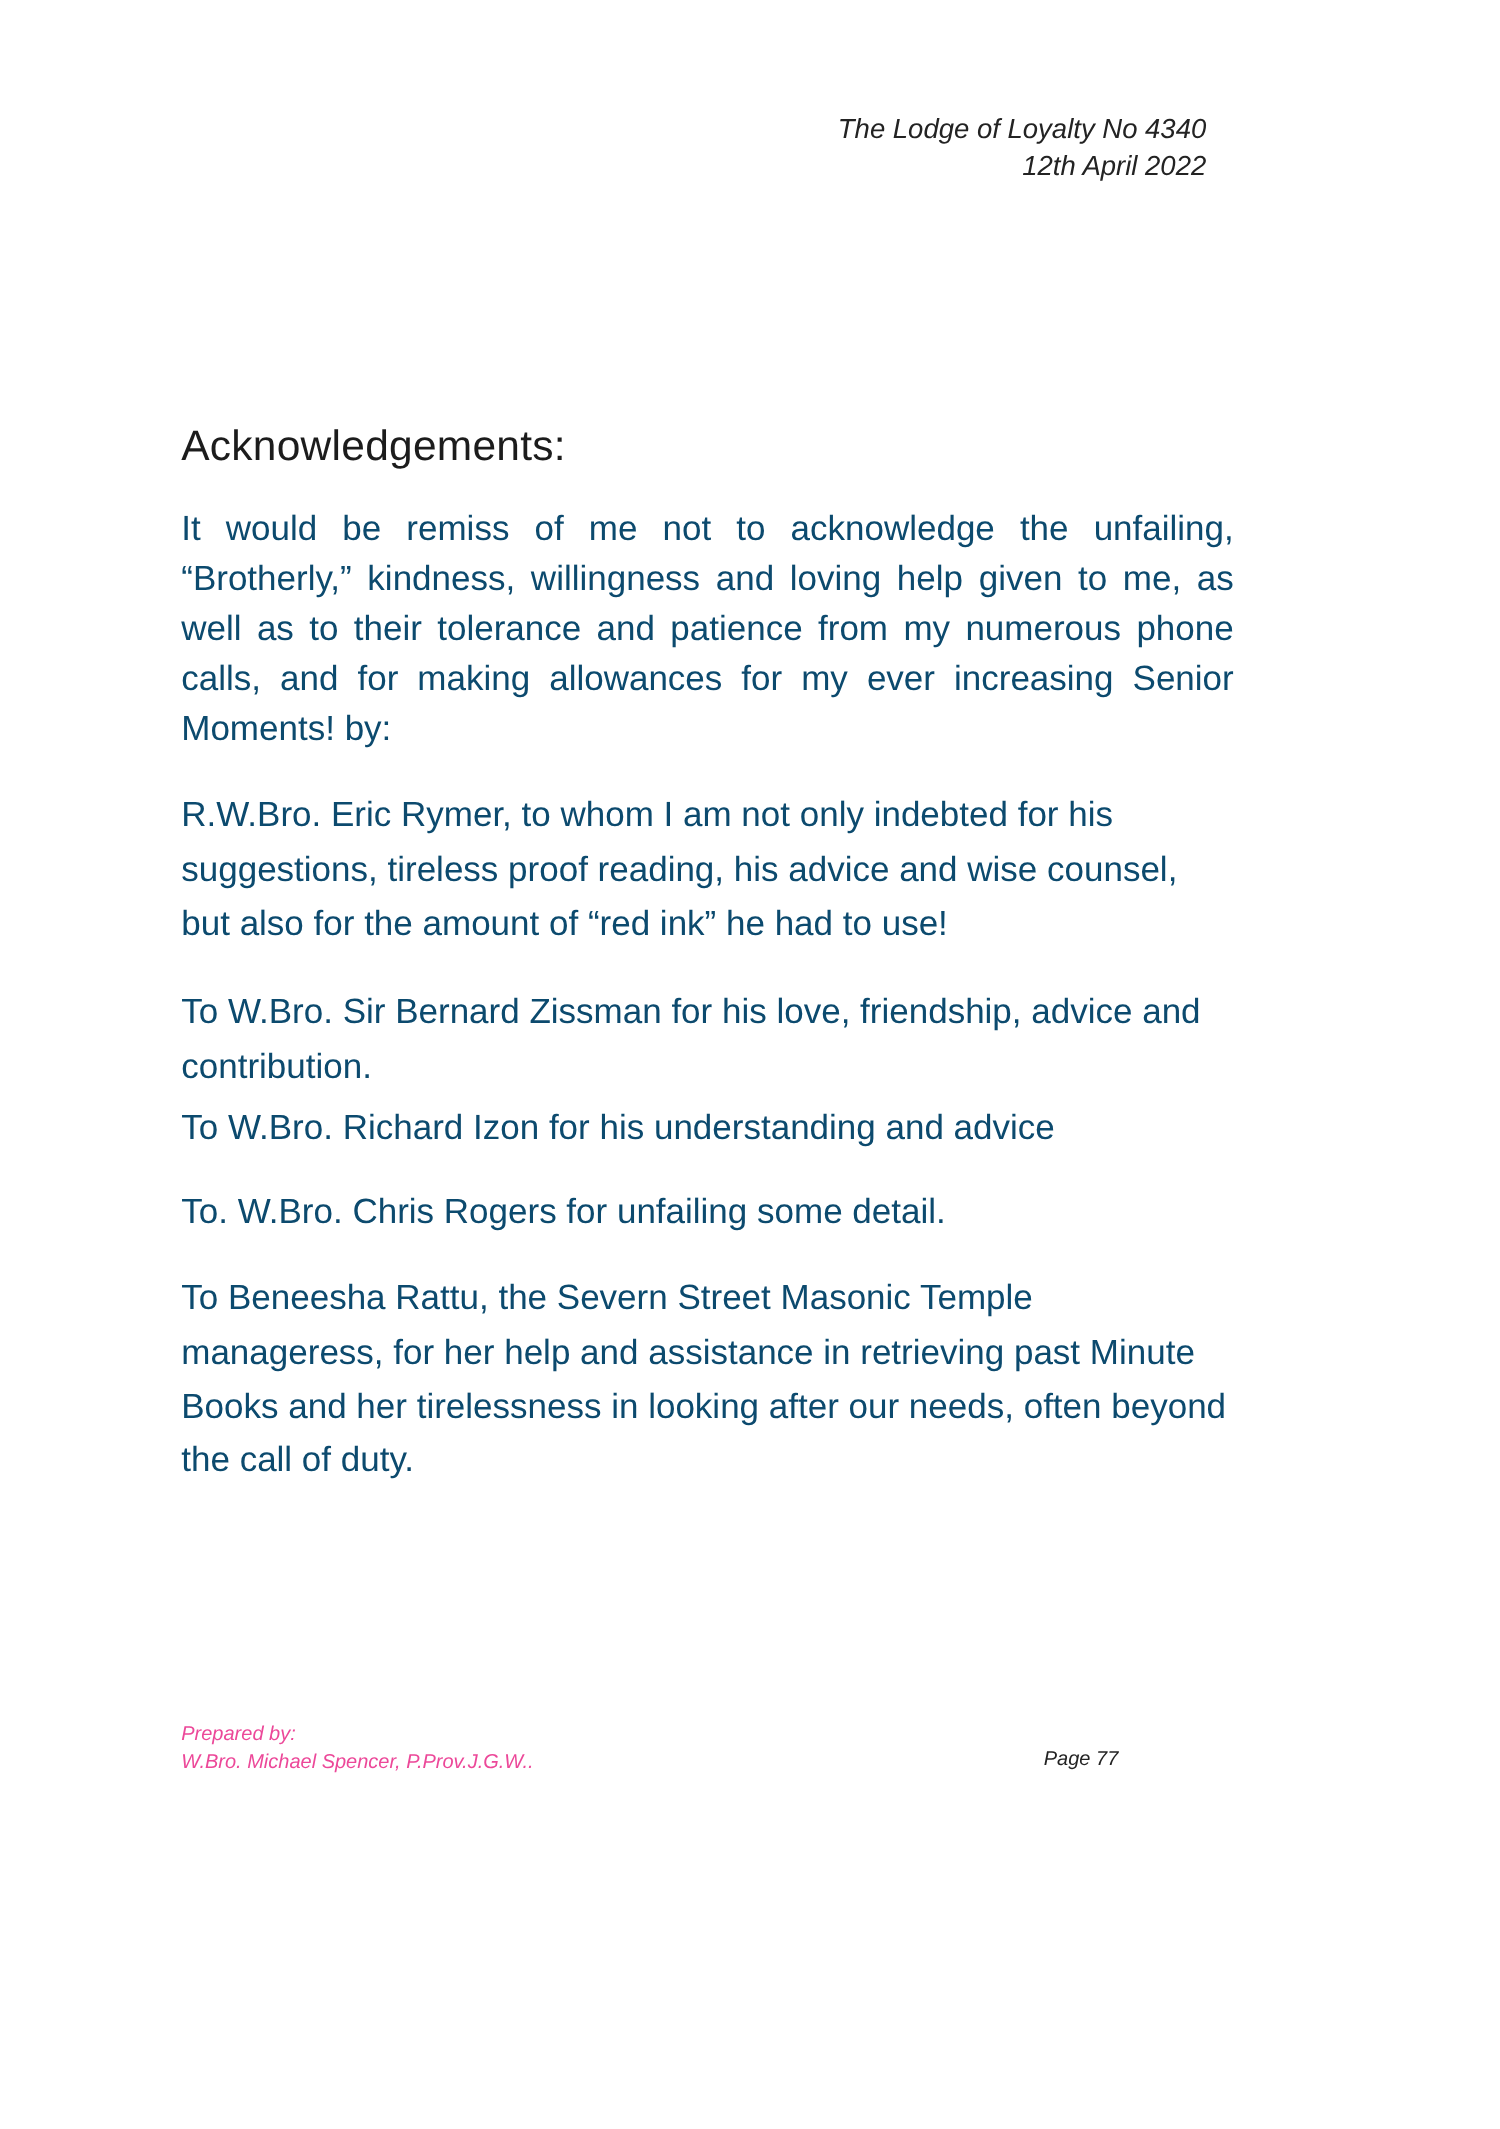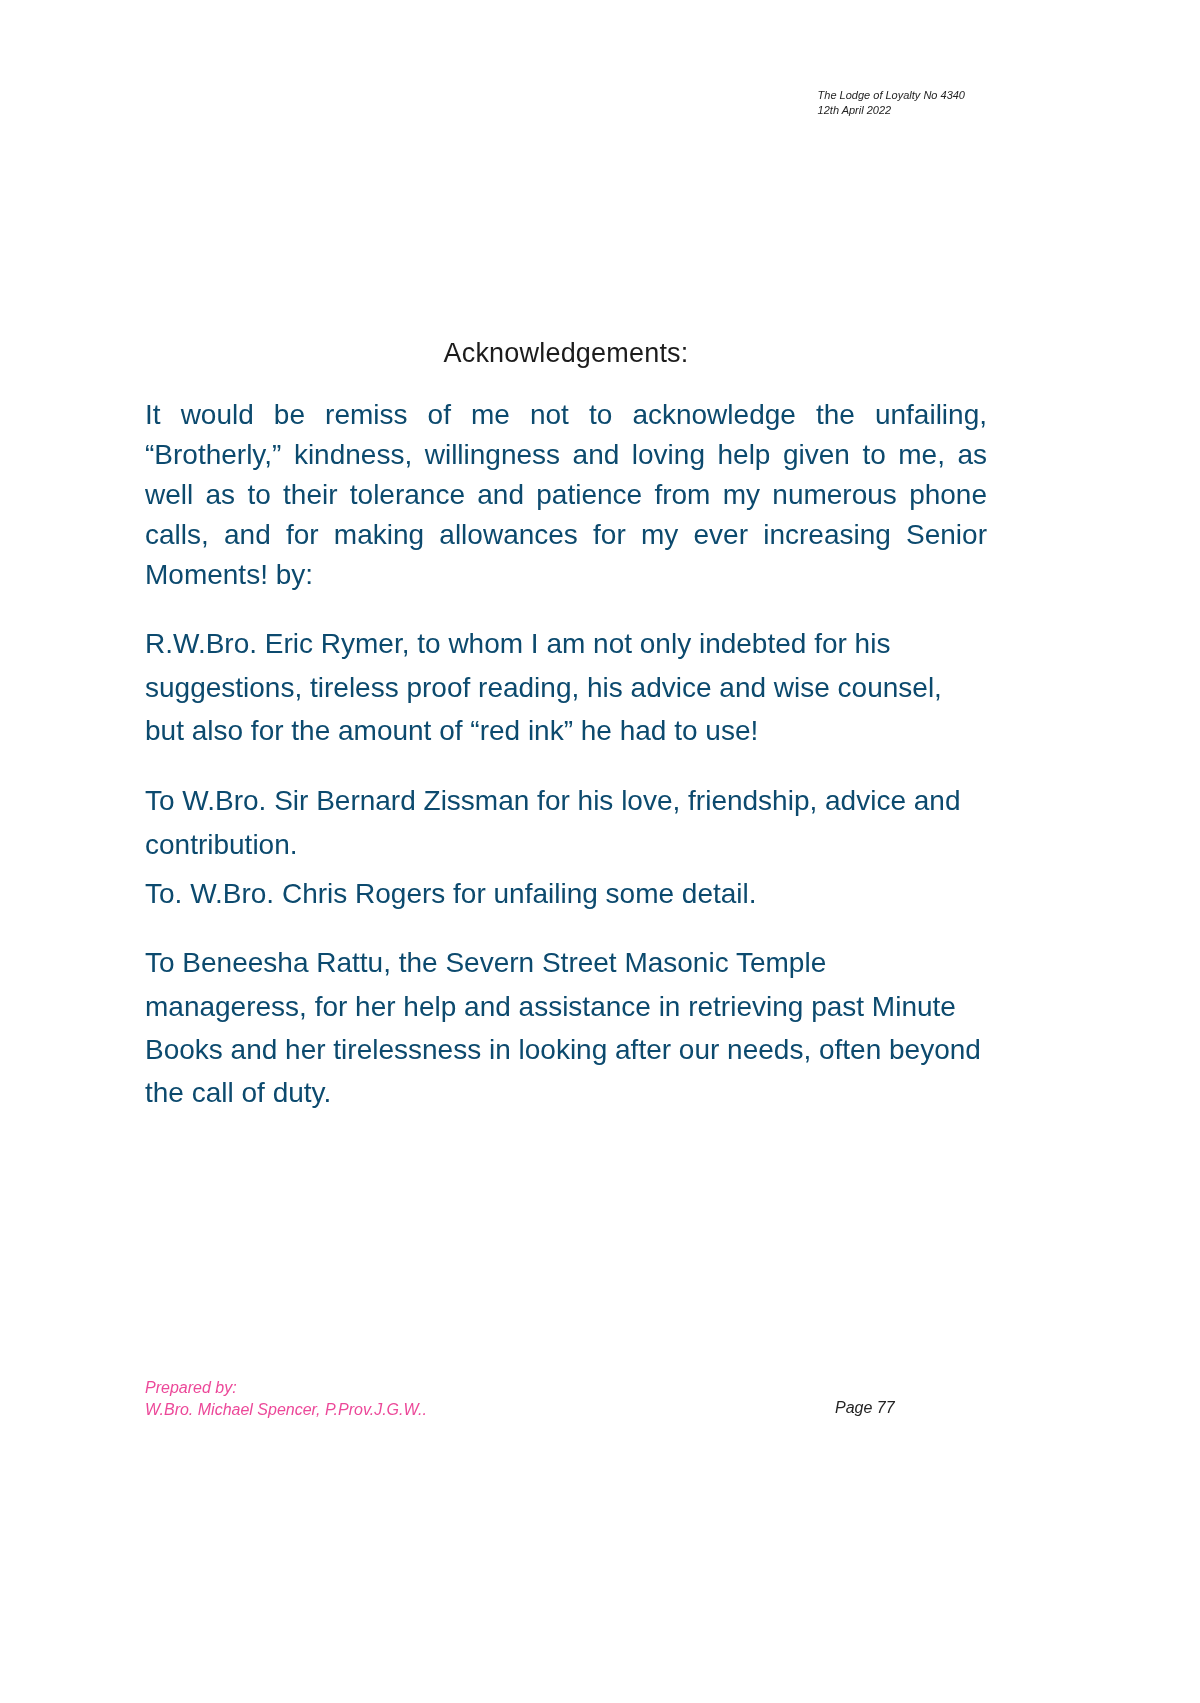--- a/index.html
+++ b/index.html
@@ -13,38 +13,38 @@
     height: 1703px;
     background: #ffffff;
     font-family: "Liberation Sans", sans-serif;
     color: #1f1f1f;
     overflow: hidden;
   }
   .doc-header {
     position: absolute;
     top: 88px;
     right: 235px;
+    text-align: right;
     font-style: italic;
-    font-size: 11px;
+    font-size: 22px;
     line-height: 1.35;
     color: #232323;
   }
   .content {
     position: absolute;
     left: 145px;
     top: 338px;
     width: 842px;
   }
   .heading {
-    font-size: 27px;
+    font-size: 34px;
     font-weight: 400;
     margin: 0 0 26px 0;
     color: #1c1c1c;
     letter-spacing: 0.2px;
-    text-align: center;
   }
   .para {
     font-size: 28px;
     line-height: 1.43;
     margin: 0 0 27px 0;
     color: #0c4a6e;
   }
   .para.justify {
     text-align: justify;
   }
@@ -82,20 +82,21 @@
 
   <div class="content">
     <h1 class="heading">Acknowledgements:</h1>
 
     <p class="para justify">It would be remiss of me not to acknowledge the unfailing, “Brotherly,” kindness, willingness and loving help given to me, as well as to their tolerance and patience from my numerous phone calls, and for making allowances for my ever increasing Senior Moments! by:</p>
 
     <p class="para wide">R.W.Bro. Eric Rymer, to whom I am not only indebted for his suggestions, tireless proof reading, his advice and wise counsel, but also for the amount of “red ink” he had to use!</p>
 
     <p class="para wide" style="margin-bottom: 8px;">To W.Bro. Sir Bernard Zissman for his love, friendship, advice and contribution.</p>
 
+    <p class="para">To W.Bro. Richard Izon for his understanding and advice</p>
 
     <p class="para">To. W.Bro. Chris Rogers for unfailing some detail.</p>
 
     <p class="para wide">To Beneesha Rattu, the Severn Street Masonic Temple manageress, for her help and assistance in retrieving past Minute Books and her tirelessness in looking after our needs, often beyond the call of duty.</p>
 
   </div>
 
   <div class="doc-footer-left">
     <div>Prepared by:</div>
     <div>W.Bro. Michael Spencer, P.Prov.J.G.W..</div>

